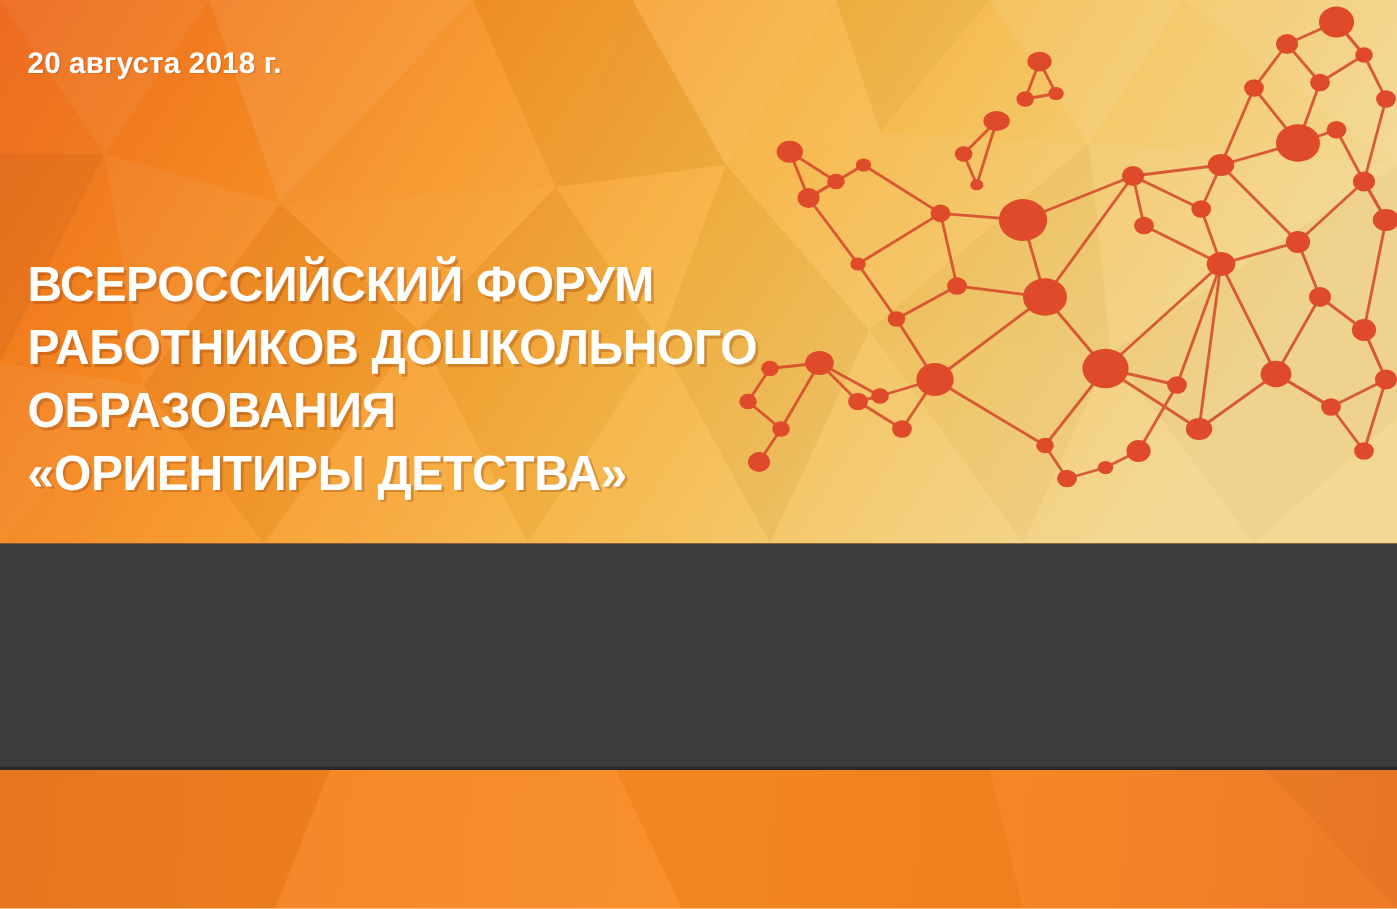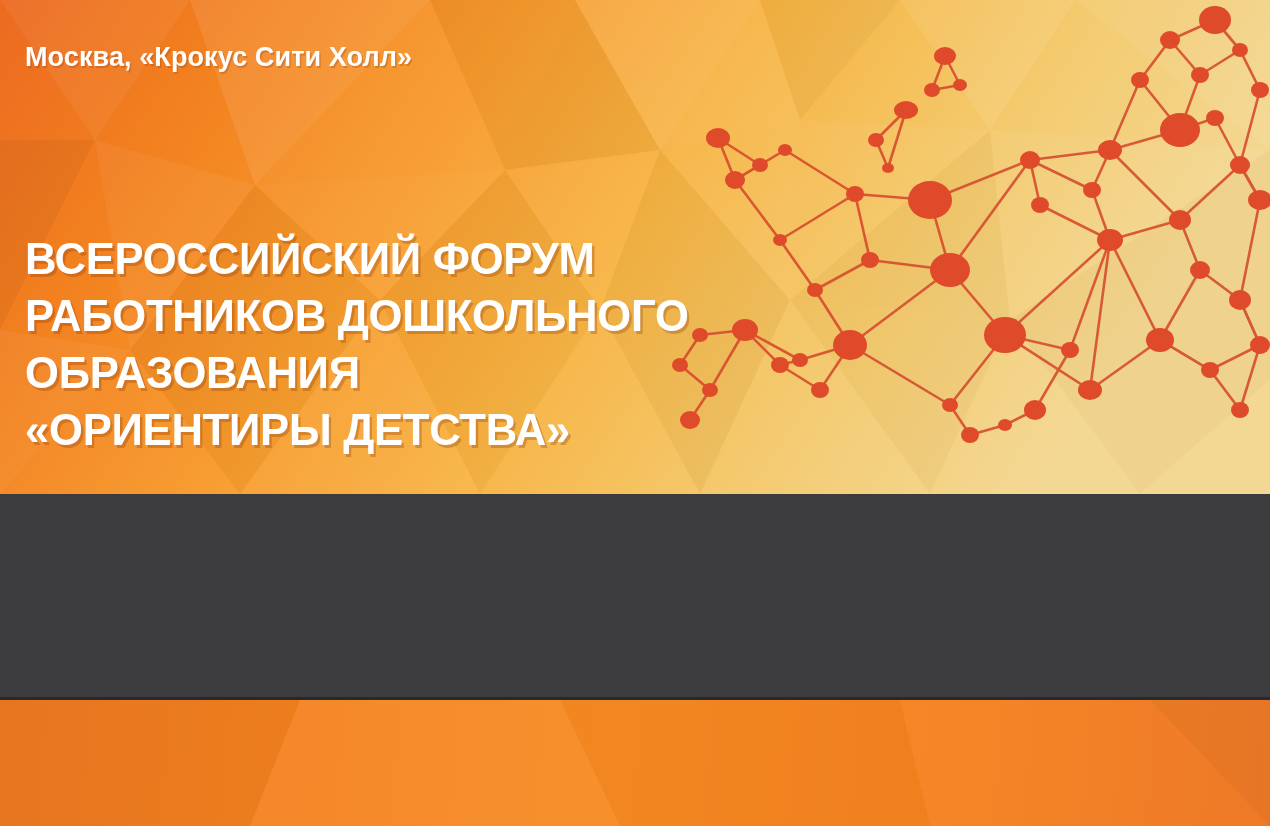--- a/index.html
+++ b/index.html
@@ -321,21 +321,21 @@
         <ellipse cx="310" cy="415" rx="8" ry="7"></ellipse>
         <ellipse cx="330" cy="445" rx="9" ry="8"></ellipse>
         <ellipse cx="365" cy="435" rx="7" ry="6"></ellipse>
         <ellipse cx="395" cy="420" rx="11" ry="10"></ellipse>
         <ellipse cx="450" cy="400" rx="12" ry="10"></ellipse>
         <ellipse cx="600" cy="420" rx="9" ry="8"></ellipse>
       </g>
     </svg>
 
     <div class="datebox">
-      <div class="line">Москва, «Крокус Сити Холл»</div>
+      <div class="line">20 августа 2018 г.</div>
     </div>
 
     <div class="headline">
       <div class="hl">ВСЕРОССИЙСКИЙ ФОРУМ</div>
       <div class="hl">РАБОТНИКОВ ДОШКОЛЬНОГО</div>
       <div class="hl">ОБРАЗОВАНИЯ</div>
       <div class="hl">«ОРИЕНТИРЫ ДЕТСТВА»</div>
     </div>
   </div>
 

